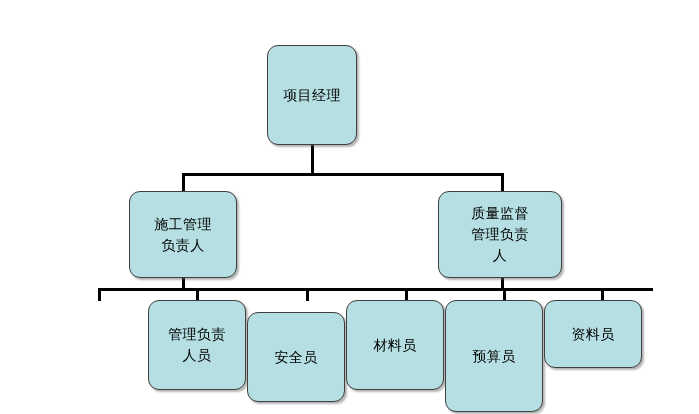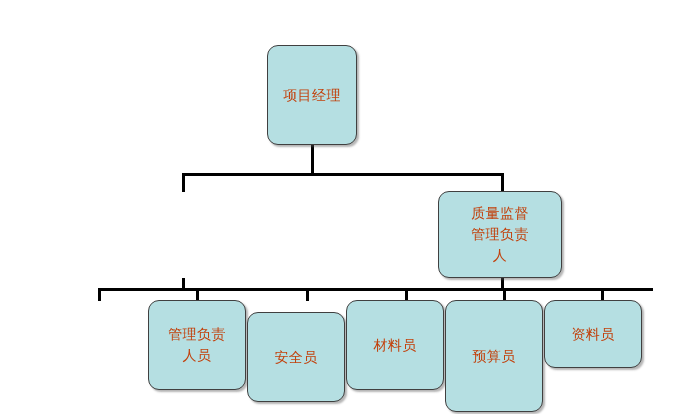--- a/index.html
+++ b/index.html
@@ -35,21 +35,21 @@
     border-radius: 11px;
     box-shadow: 2px 2px 2px rgba(90,90,90,0.45);
     display: flex;
     align-items: center;
     justify-content: center;
     text-align: center;
     z-index: 2;
   }
   .node .label {
     display: block;
-    color: #c2410c;
+    color: #000000;
     font-size: 14px;
     line-height: 21px;
     letter-spacing: 0.4px;
     white-space: pre-line;
     padding: 0 6px;
   }
   .node.level1 .label { font-size: 14px; }
   .node.level2 .label { font-size: 14px; }
   .node.level3 .label { font-size: 14px; }
 </style>
@@ -71,20 +71,24 @@
   <div class="line v" style="left:196px; top:288px; height:13px;"></div>
   <div class="line v" style="left:306px; top:288px; height:13px;"></div>
   <div class="line v" style="left:405px; top:288px; height:13px;"></div>
   <div class="line v" style="left:503px; top:288px; height:13px;"></div>
   <div class="line v" style="left:601px; top:288px; height:13px;"></div>
 
   <div class="node level1" style="left:267px; top:45px; width:90px; height:100px;">
     <span class="label">项目经理</span>
   </div>
 
+  <div class="node level2" style="left:129px; top:191px; width:108px; height:87px;">
+    <span class="label">施工管理
+负责人</span>
+  </div>
   <div class="node level2" style="left:438px; top:191px; width:124px; height:87px;">
     <span class="label">质量监督
 管理负责
 人</span>
   </div>
 
   <div class="node level3" style="left:148px; top:300px; width:98px; height:90px;">
     <span class="label">管理负责
 人员</span>
   </div>

